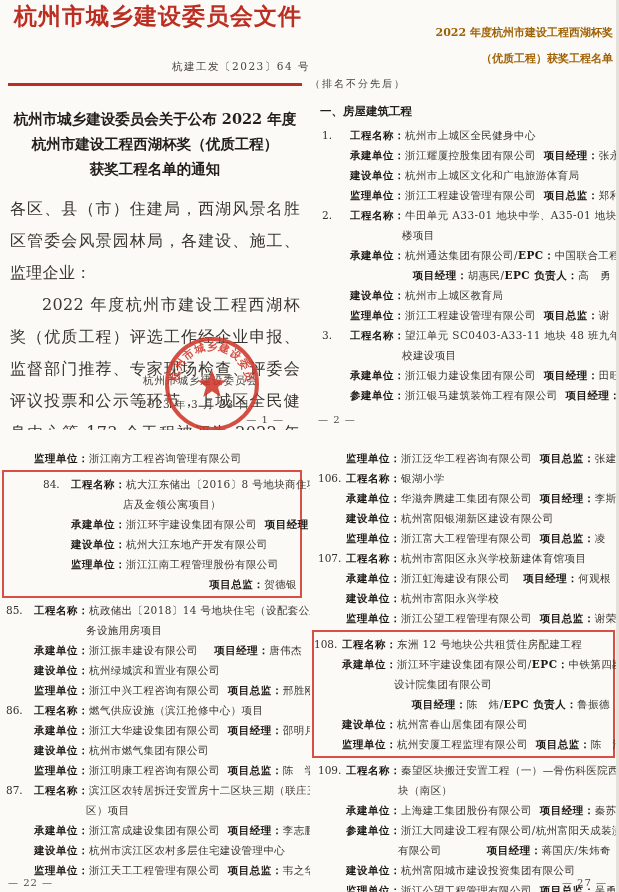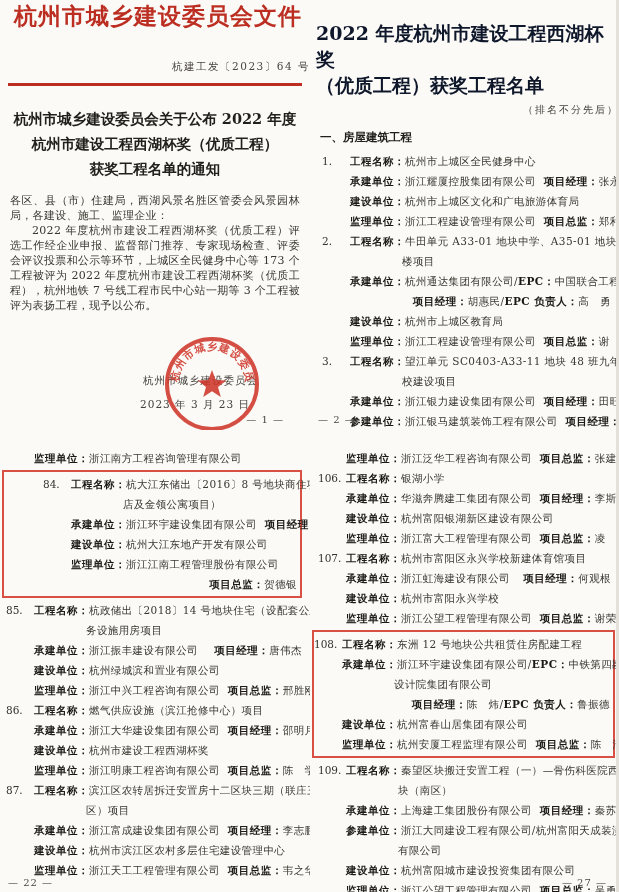--- a/index.html
+++ b/index.html
@@ -12,36 +12,36 @@
   #page22{left:0;top:430px;width:310px;height:462px;text-align:center;}
   #page27{left:310px;top:430px;width:309px;height:462px;}
 
   
   .masthead{margin:1px 8px 0;text-align:right;font-size:23px;font-weight:700;
     color:#bb2e21;letter-spacing:1px;white-space:nowrap;}
   .docnum{margin-top:28px;text-align:right;font-size:10.5px;color:#4a453f;letter-spacing:1.5px;}
   .redrule{height:2.5px;background:#bb2e21;margin:9px 8px 0;}
   .subject{margin-top:20px;text-align:center;font-size:14.5px;font-weight:700;
     color:#23201c;line-height:25px;}
-  .bodytext{margin:12px 10px 0;font-size:11px;line-height:15px;text-align:justify;
+  .bodytext{margin:12px 10px 0;font-size:16px;line-height:32px;text-align:justify;
     color:#3a362f;letter-spacing:0.3px;}
   .bodytext.indent{text-indent:2em;margin-top:0;}
   .sig{position:absolute;top:374px;right:52px;font-size:10.5px;color:#44403a;letter-spacing:1px;}
   .sigdate{position:absolute;top:398px;right:60px;font-size:10.5px;color:#44403a;letter-spacing:1px;}
   .seal{position:absolute;left:162px;top:334px;width:100px;height:100px;opacity:0.88;}
   .pageno{position:absolute;font-size:10px;color:#4a453f;letter-spacing:1px;}
   #p1no{top:414px;right:26px;}
   #p2no{top:414px;left:8px;}
   #p22no{bottom:4px;left:8px;}
   #p27no{bottom:4px;right:12px;}
 
   
-  .listtitle{margin:20px 6px 0;text-align:left;font-size:19px;font-weight:700;
-    color:#0f172a;line-height:26px;}
-  .listsub{margin-top:5px;text-align:right;font-size:10px;color:#44403a;letter-spacing:2px;}
+  .listtitle{margin:20px 6px 0;text-align:right;font-size:11px;font-weight:700;
+    color:#a16207;line-height:26px;}
+  .listsub{margin-top:5px;text-align:left;font-size:10px;color:#44403a;letter-spacing:2px;}
   .sectionhead{margin:13px 0 0 10px;font-size:11.5px;font-weight:700;color:#23201c;}
   .blocks{margin-top:6px;}
   #page2 .blocks{padding:0 8px 0 12px;}
   #page22 .blocks{padding:12px 8px 0 6px;}
   #page27 .blocks{padding:12px 8px 0 8px;}
   .line{position:relative;display:flex;justify-content:space-between;align-items:baseline;
     padding-left:28px;line-height:20px;min-height:20px;font-size:10.5px;white-space:nowrap;}
   #page2 .line{line-height:20px;}
   .num{position:absolute;left:0;font-weight:400;color:#35312b;}
   .lbl{font-weight:700;color:#1d1a16;letter-spacing:0.5px;}
@@ -198,21 +198,21 @@
           </div>
           <div class="line">
             <span class="num">86.</span>
             <span><span class="lbl">工程名称：</span><span class="txt">燃气供应设施（滨江抢修中心）项目</span></span>
           </div>
           <div class="line">
             <span><span class="lbl">承建单位：</span><span class="txt">浙江大华建设集团有限公司</span></span>
             <span class="right"><span class="lbl">项目经理：</span><span class="txt">邵明月</span></span>
           </div>
           <div class="line">
-            <span><span class="lbl">建设单位：</span><span class="txt">杭州市建设工程西湖杯奖</span></span>
+            <span><span class="lbl">建设单位：</span><span class="txt">杭州市燃气集团有限公司</span></span>
           </div>
           <div class="line">
             <span><span class="lbl">监理单位：</span><span class="txt">浙江明康工程咨询有限公司</span></span>
             <span class="right"><span class="lbl">项目总监：</span><span class="txt">陈　学</span></span>
           </div>
           <div class="line">
             <span class="num">87.</span>
             <span><span class="lbl">工程名称：</span><span class="txt">滨江区农转居拆迁安置房十二区块三期（联庄三</span></span>
           </div>
           <div class="line cont">
@@ -305,20 +305,21 @@
           </div>
           <div class="line">
             <span><span class="lbl">承建单位：</span><span class="txt">上海建工集团股份有限公司</span></span>
             <span class="right"><span class="lbl">项目经理：</span><span class="txt">秦苏磊</span></span>
           </div>
           <div class="line">
             <span><span class="lbl">参建单位：</span><span class="txt">浙江大同建设工程有限公司/杭州富阳天成装潢</span></span>
           </div>
           <div class="line cont">
             <span><span class="txt">有限公司</span></span>
+            <span class="right"><span class="lbl">项目经理：</span><span class="txt">蒋国庆/朱炜奇</span></span>
           </div>
           <div class="line">
             <span><span class="lbl">建设单位：</span><span class="txt">杭州富阳城市建设投资集团有限公司</span></span>
           </div>
           <div class="line">
             <span><span class="lbl">监理单位：</span><span class="txt">浙江公望工程管理有限公司</span></span>
             <span class="right"><span class="lbl">项目总监：</span><span class="txt">吴勇军</span></span>
           </div>
         </div>
       </div>

